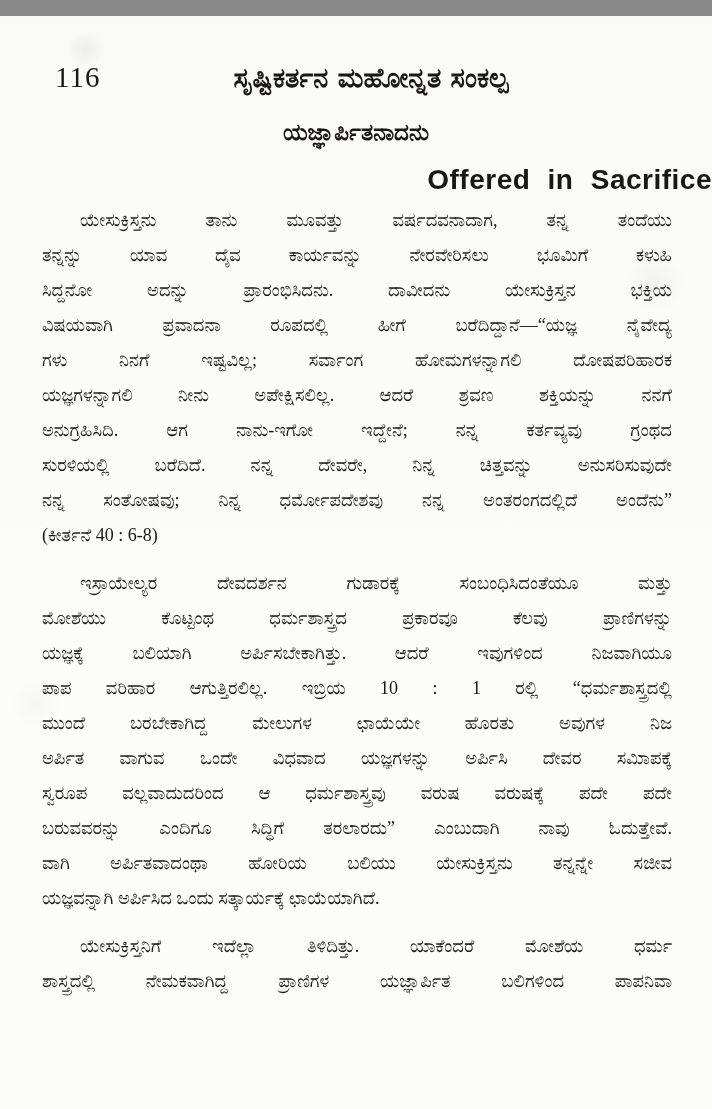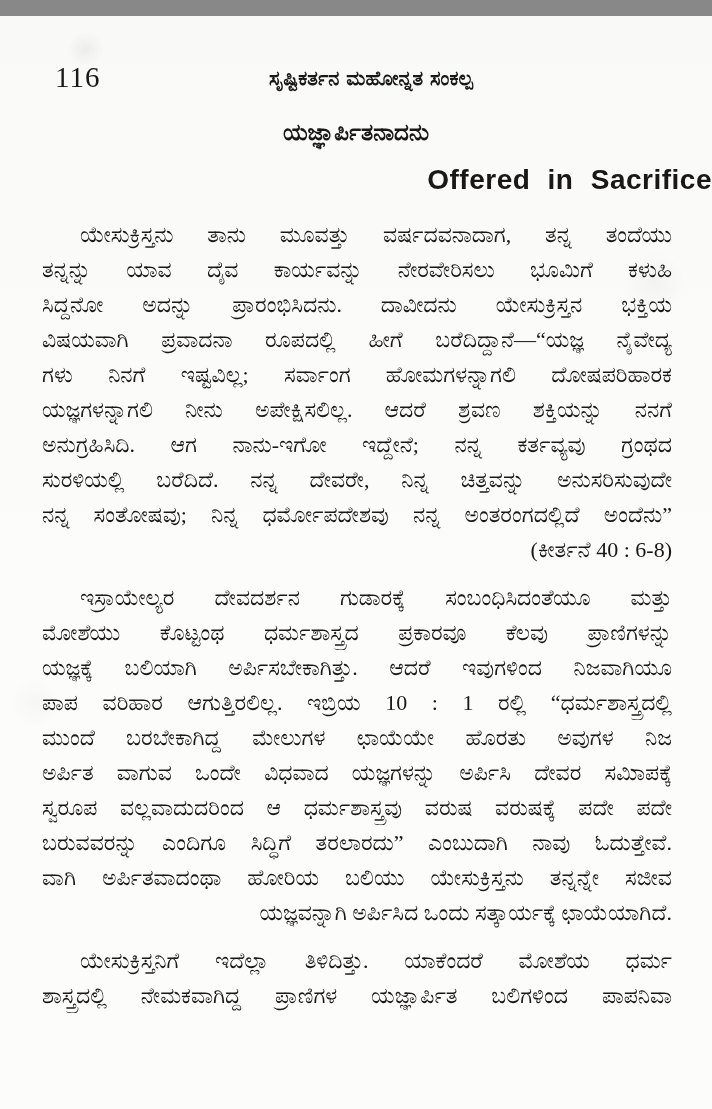--- a/index.html
+++ b/index.html
@@ -32,48 +32,48 @@
   }
   .page-number{
     position:absolute;left:55px;top:1px;
     font-family:"Liberation Serif",serif;
     font-size:29px;letter-spacing:1px;line-height:32px;
   }
   .running-title{
     position:absolute;left:70px;right:40px;top:2px;
     text-align:center;
     font-family:"DejaVu Sans","Liberation Sans",sans-serif;
-    font-weight:bold;font-size:20px;line-height:32px;
+    font-weight:bold;font-size:27px;line-height:32px;
   }
   .kn-title{
     position:absolute;top:99px;left:0;right:0;margin:0;
     text-align:center;
     font-family:"DejaVu Sans","Liberation Sans",sans-serif;
     font-weight:bold;font-size:23px;line-height:34px;
   }
   .en-title{
     position:absolute;top:147px;left:0;right:0;margin:0;
     text-align:right;
     font-family:"Liberation Sans","DejaVu Sans",sans-serif;
     font-weight:bold;font-size:28px;line-height:34px;
     word-spacing:9px;letter-spacing:0.5px;
   }
   .body-text{
-    position:absolute;top:201px;left:42px;width:630px;
+    position:absolute;top:187px;left:42px;width:630px;
     font-family:"Liberation Serif","DejaVu Sans",serif;
-    font-size:22px;
+    font-size:18px;
   }
   .para{margin:0;}
   .para + .para{margin-top:13px;}
   .line{
     height:35px;line-height:35px;
     overflow:hidden;
   }
   .line.j{text-align:justify;text-align-last:justify;}
-  .line.nj{text-align:right;}
+  .line.nj{text-align:left;}
   .line.indent{text-indent:38px;}
 </style>
 </head>
 <body>
 
 <div class="page">
   <div class="header-row">
     <span class="page-number">116</span>
     <span class="running-title">ಸೃಷ್ಟಿಕರ್ತನ ಮಹೋನ್ನತ ಸಂಕಲ್ಪ</span>
   </div>

